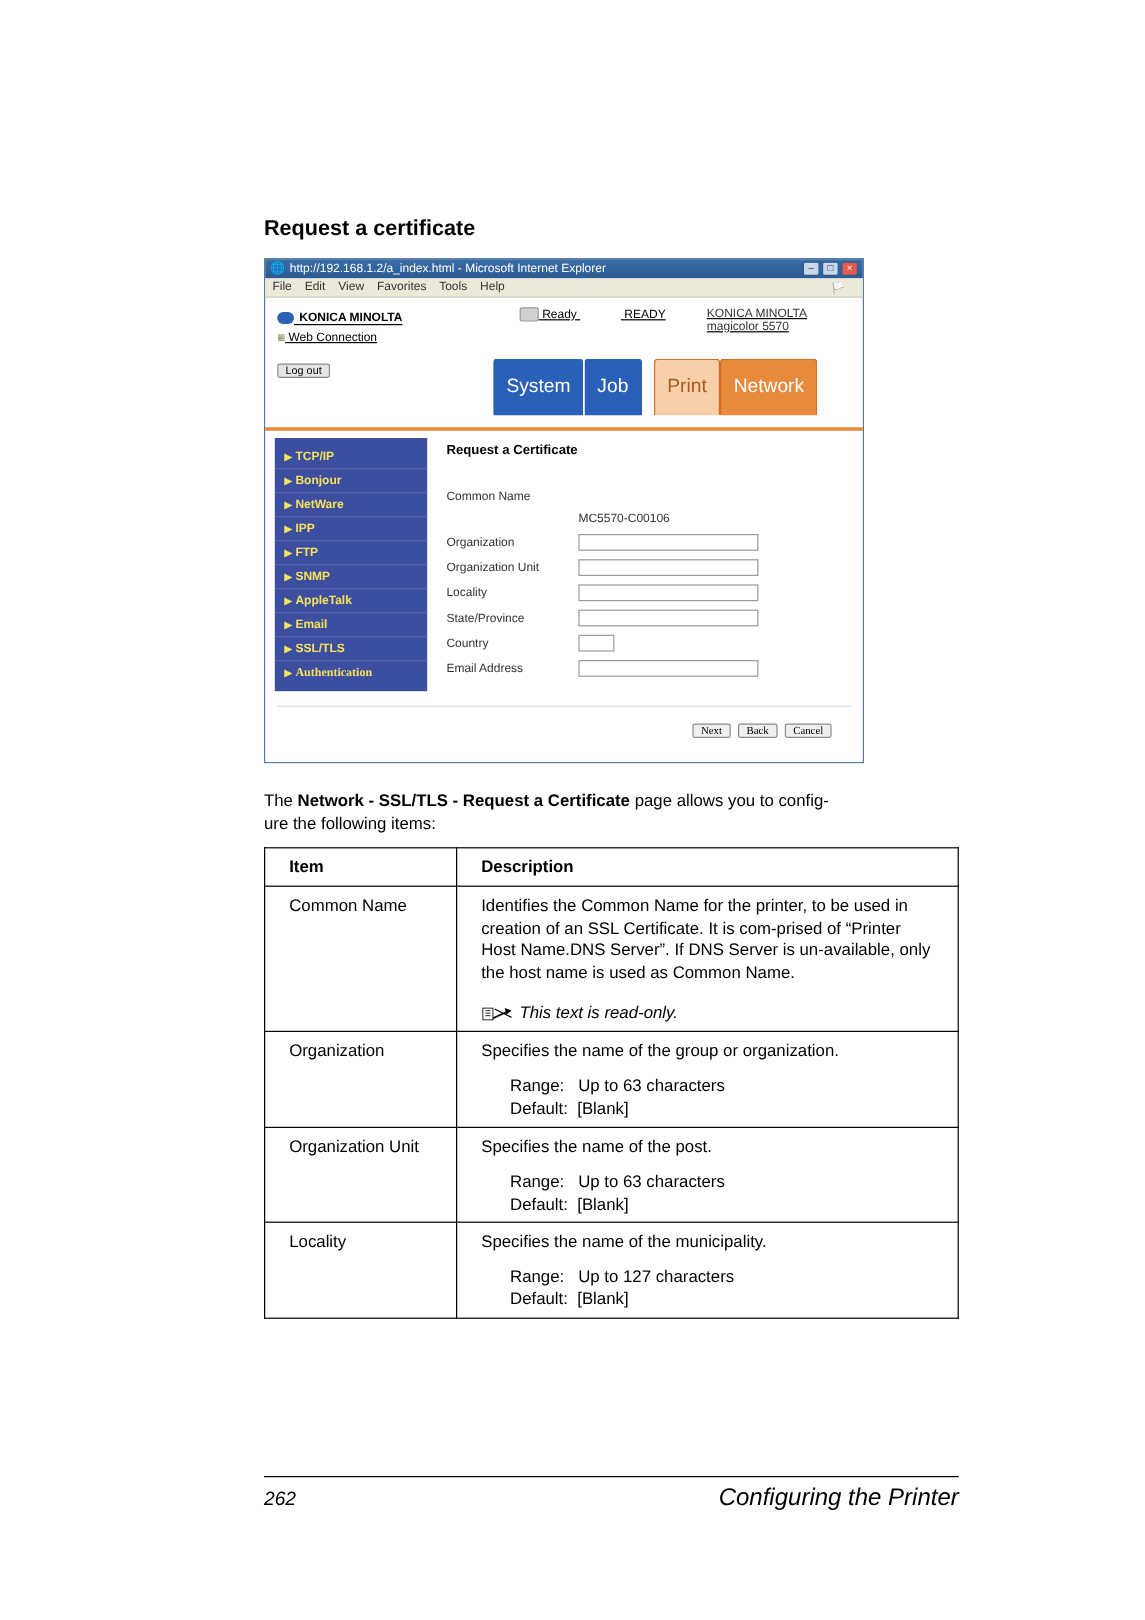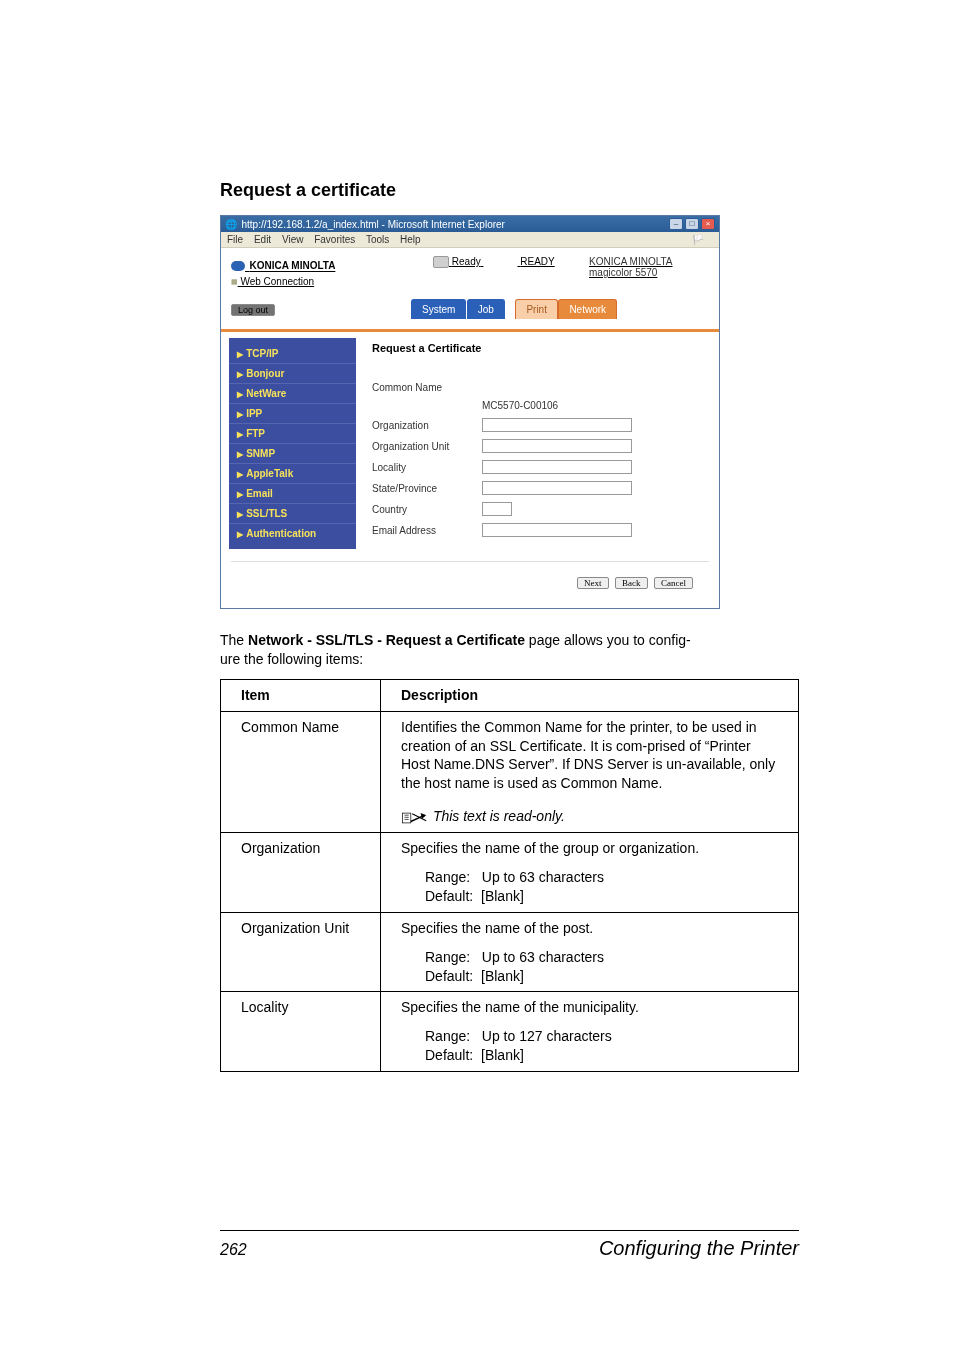--- a/index.html
+++ b/index.html
@@ -87,29 +87,29 @@
   .printer-ico {
     display:inline-block;width:16px;height:12px;background:#d0d0d0;border:1px solid #999;border-radius:2px;vertical-align:middle;
   }
   .status-col { flex: 1; font-size: 10px; }
   .status-right { width: 120px; font-size: 10px; color:#333; }
   .logout-row { margin-top: 12px; }
   .logout-btn {
     font-size: 9px;
     padding: 0 6px;
     border: 1px solid #8a8a8a;
-    background: #737373;
+    background: #e5e5e5;
     border-radius: 2px;
     cursor: pointer;
   }
   .tabs-bar { margin-top: -18px; margin-left: 180px; }
   .tab {
     display: inline-block;
-    font-size: 10px;
-    padding: 4px 10px;
+    font-size: 16px;
+    padding: 14px 10px;
     border-radius: 3px 3px 0 0;
     border: 1px solid #d86a2a;
     border-bottom: none;
     vertical-align: bottom;
     cursor: pointer;
   }
   .tab.blue { background: #2a60b8; color: #fff; border-color:#2a60b8;}
   .tab.plain { background: #f8cfa8; color: #a65a20; }
   .tab.active { background: #e78a3c; color: #fff; }
   .orange-line { height: 3px; background: #e78a3c; }
@@ -125,21 +125,21 @@
   }
   .side-item {
     color: #f7e25a;
     font-size: 10px;
     padding: 4px 8px;
     border-bottom: 1px solid #5565b0;
     cursor: pointer;
     font-weight: bold;
   }
   .side-item .tri { color: #f7e25a; font-size: 8px; margin-right: 3px;}
-  .side-item:last-child { border-bottom: none; }
+  .side-item:last-child { border-bottom: none; font-family: Liberation Serif, serif; }
   .form-area {
     flex: 1;
     padding: 10px 14px 6px 16px;
   }
   .form-title { font-size: 11px; font-weight: bold; margin-bottom: 10px; }
   .form-row {
     display: flex;
     align-items: center;
     font-size: 10px;
     margin-bottom: 7px;

